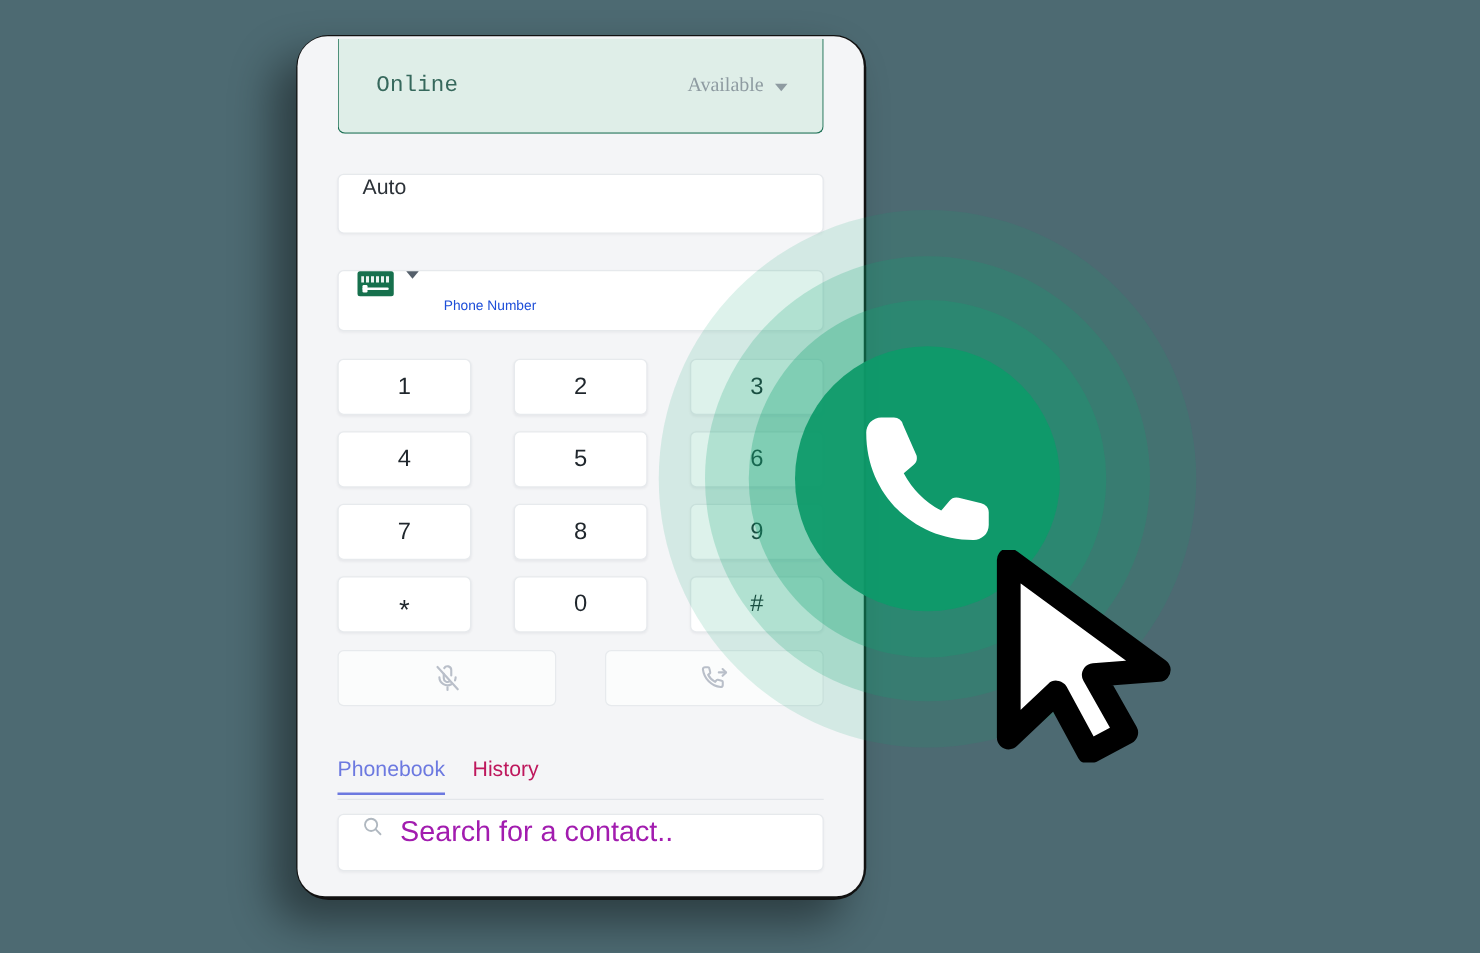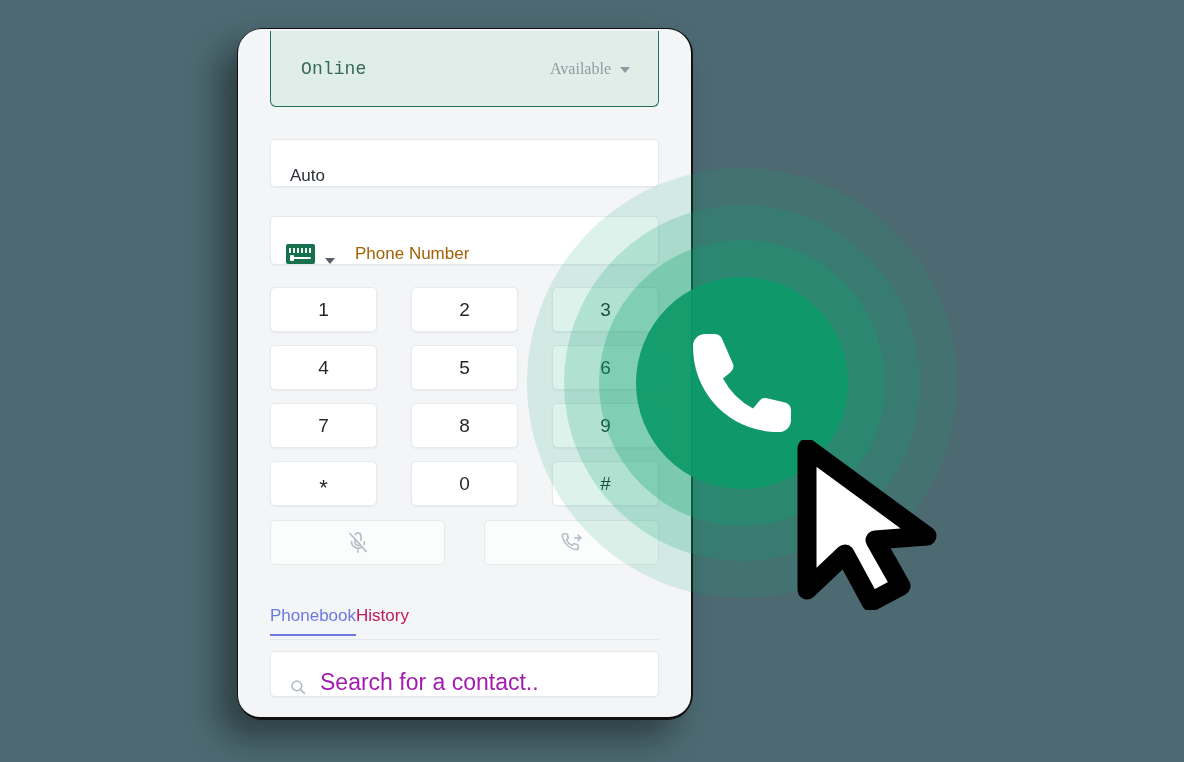--- a/index.html
+++ b/index.html
@@ -83,21 +83,21 @@
   
   .field {
     position: absolute;
     left: 32px;
     width: 389px;
     background: #ffffff;
     border: 1px solid #e6e9ec;
     border-radius: 5px;
     box-shadow: 0 1px 2px rgba(16,24,40,.045);
     display: flex;
-    align-items: flex-end;
+    align-items: flex-start;
   }
 
   #auto-field {
     top: 110px;
     height: 48px;
     padding-left: 19px;
     font-size: 17px;
     color: #2c3238;
   }
 
@@ -144,23 +144,24 @@
 
   .flag-caret {
     width: 0; height: 0;
     border-left: 5px solid transparent;
     border-right: 5px solid transparent;
     border-top: 6px solid #55606b;
     flex: none;
   }
 
   .phone-placeholder {
-    font-size: 17px;
-    color: #a16207;
+    font-size: 11px;
+    color: #1d4ed8;
     margin-left: 10px;
+    margin-top: 22px;
   }
 
   
   #keypad {
     position: absolute;
     left: 32px;
     top: 258px;
     width: 389px;
     display: grid;
     grid-template-columns: repeat(3, 107px);
@@ -206,20 +207,21 @@
   
   #tabs {
     position: absolute;
     left: 32px;
     top: 577px;
     width: 389px;
     height: 34px;
     border-bottom: 1px solid #e3e6ea;
     display: flex;
     align-items: flex-start;
+    gap: 22px;
   }
   .tab {
     font-size: 17px;
     color: #be185d;
     padding-bottom: 9px;
     position: relative;
   }
   .tab.active {
     color: #6c79e0;
   }

